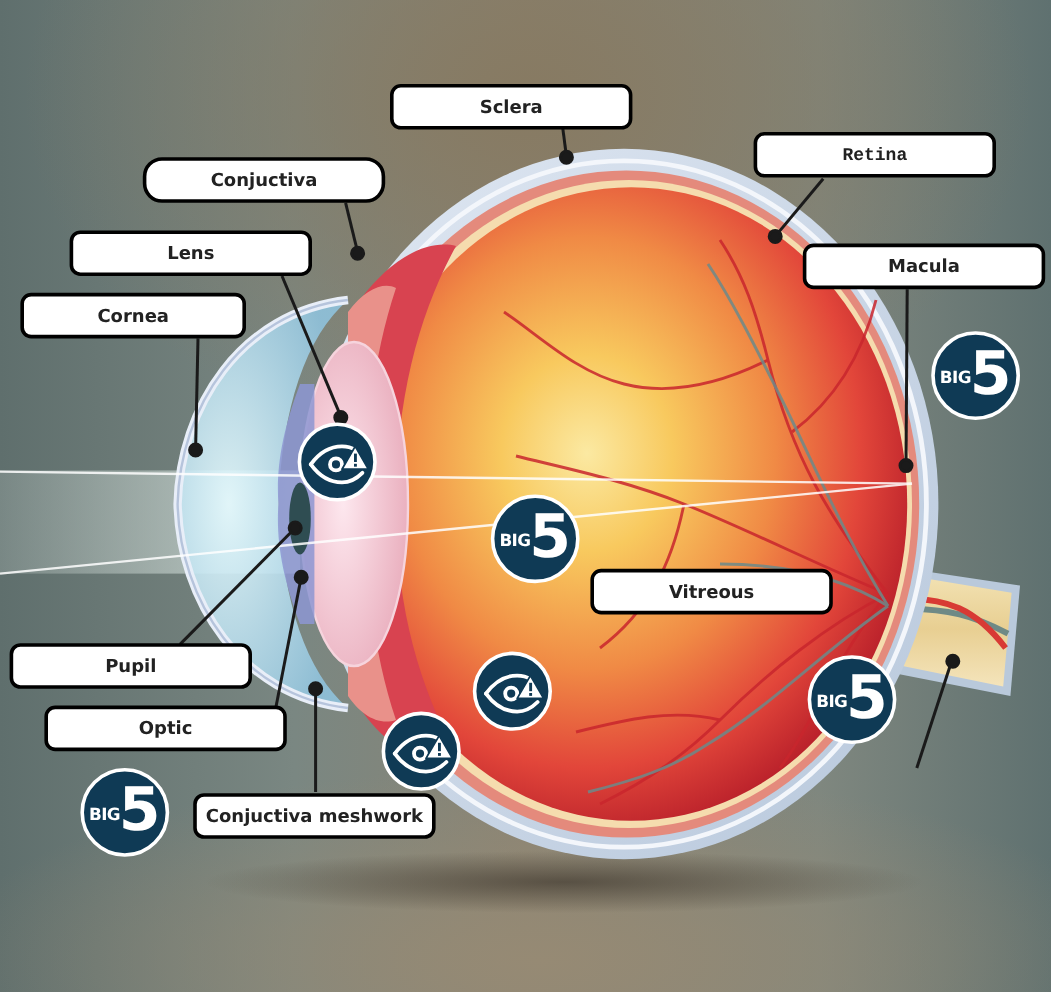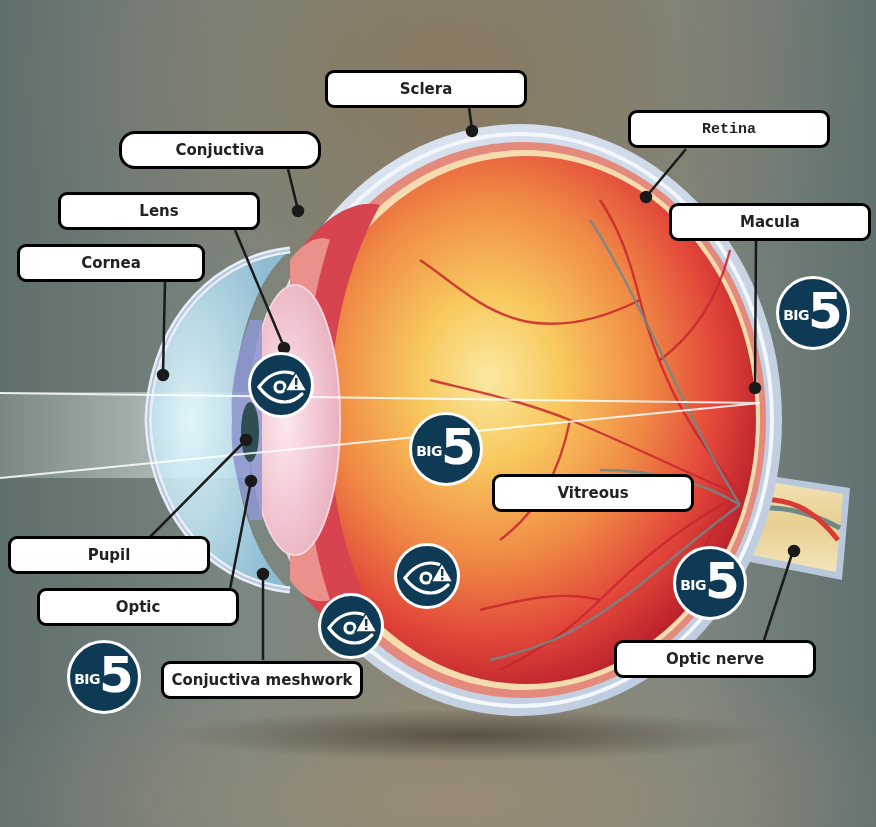--- a/index.html
+++ b/index.html
@@ -171,23 +171,20 @@
     </div>
   <div class="label" style="left:8px;top:536px;width:202px;height:38px;">
       <span>Pupil</span>
     </div>
   <div class="label" style="left:37px;top:588px;width:202px;height:38px;">
       <span>Optic</span>
     </div>
   <div class="label" style="left:161px;top:661px;width:202px;height:38px;">
       <span>Conjuctiva meshwork</span>
     </div>
-  <div class="label" style="left:614px;top:640px;width:202px;height:38px;">
-      <span>Optic nerve</span>
-    </div>
 
   
   <div class="badge" style="left:776px;top:276px;width:74px;height:74px;">
     <span class="big">BIG</span>
       <span class="five">5</span>
   </div>
   <div class="badge" style="left:409px;top:412px;width:74px;height:74px;">
     <span class="big">BIG</span>
       <span class="five">5</span>
   </div>

